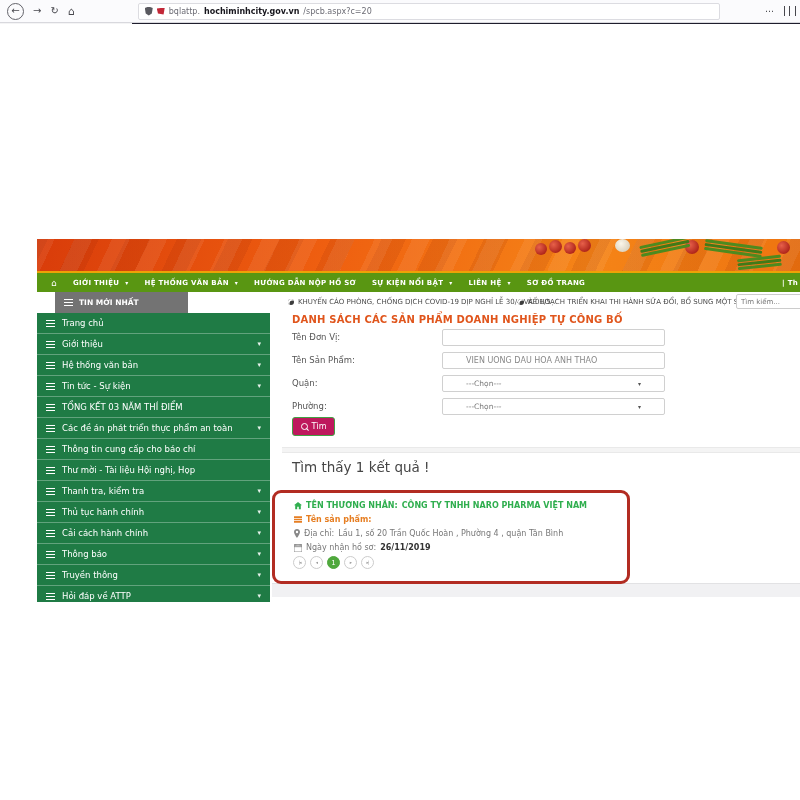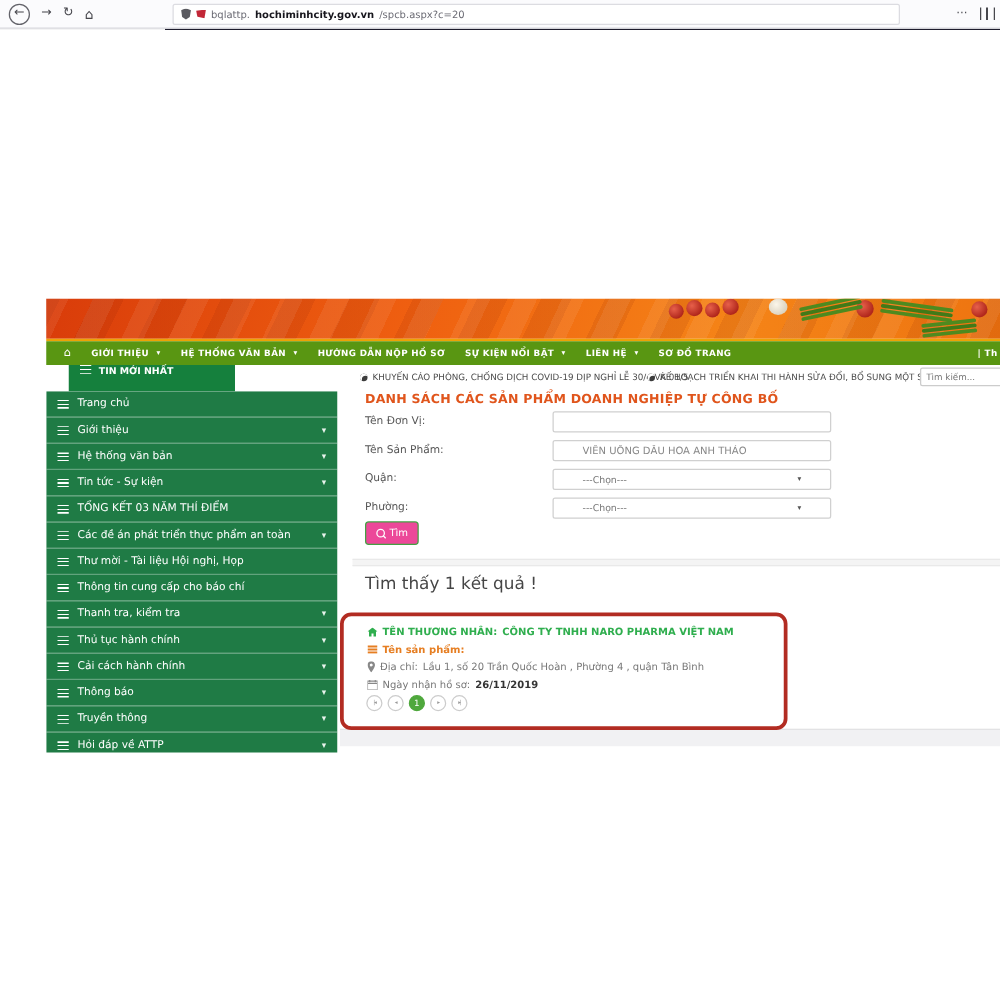--- a/index.html
+++ b/index.html
@@ -44,22 +44,22 @@
   .bean{position:absolute;height:3px;border-radius:2px;background:#4e8a1f;box-shadow:0 4px 0 #417a18,0 8px 0 #4e8a1f;}
   .goldline{left:37px;top:271px;width:763px;height:2px;background:#eda206;}
   .greennav{left:37px;top:273px;width:763px;height:19px;background:#599612;display:flex;align-items:center;
             color:#fff;font-size:7px;font-weight:bold;letter-spacing:.3px;white-space:nowrap;}
   .gn-item{padding:0 8px;display:flex;align-items:center;gap:3px;}
   .gn-home{padding-left:14px;font-size:9px;font-weight:normal;}
   .has-caret::after{content:"▾";font-size:6px;margin-left:3px;}
   .gn-right{position:absolute;right:2px;top:0;height:19px;display:flex;align-items:center;font-size:7px;color:#fff;}
 
   
-  .ticker-label{left:55px;top:292px;width:133px;height:21px;background:#15803d;color:#fff;font-size:7.5px;
-                font-weight:bold;display:flex;gap:6px;padding-left:9px;box-sizing:border-box;}
+  .ticker-label{left:55px;top:292px;width:133px;height:21px;background:#737373;color:#fff;font-size:7.5px;
+                font-weight:bold;display:flex;align-items:center;gap:6px;padding-left:9px;box-sizing:border-box;}
   .licon{width:9px;height:7px;flex:none;
          background:repeating-linear-gradient(#fff 0 1px,rgba(255,255,255,0) 1px 3px);}
   .tick{display:flex;align-items:center;gap:4px;font-size:7px;color:#4a4a4a;white-space:nowrap;}
   .tick1{left:288px;top:298px;} .tick2{left:518px;top:298px;}
   .bullet{width:6px;height:6px;border-radius:50%;background:#3c3c3c;flex:none;
           box-shadow:inset 1.5px 1.5px 0 #fff;}
   .mini-search{left:736px;top:294px;width:70px;height:15px;border:1px solid #ccc;border-radius:2px;
                font-size:7px;padding:0 4px;color:#777;box-sizing:border-box;font-family:inherit;}
 
   
@@ -71,21 +71,21 @@
 
   
   .heading{left:292px;top:314px;font-size:10px;font-weight:bold;color:#e0551c;letter-spacing:.2px;}
   .flabel{left:292px;font-size:8.5px;color:#555;}
   .fl1{top:332px;} .fl2{top:355px;} .fl3{top:378px;} .fl4{top:401px;}
   .fctrl{left:442px;width:223px;height:17px;box-sizing:border-box;border:1px solid #d0d0d0;border-radius:2px;
          background:#fff;font-size:8px;color:#888;padding:0 23px;font-family:inherit;}
   .fc1{top:329px;} .fc2{top:352px;} .fc3{top:375px;} .fc4{top:398px;}
   .fselect{display:flex;align-items:center;justify-content:space-between;color:#777;font-size:7.5px;}
   .selcaret{font-size:6px;color:#555;}
-  .btn{left:292px;top:417px;width:43px;height:19px;background:#ec4899;border:1px solid #43a043;border-radius:3px;
+  .btn{left:292px;top:417px;width:43px;height:19px;background:#be185d;border:1px solid #43a043;border-radius:3px;
        color:#fff;font-size:8px;display:flex;align-items:center;justify-content:center;gap:4px;box-sizing:border-box;}
   .mag{width:5px;height:5px;border:1px solid #fff;border-radius:50%;position:relative;flex:none;}
   .mag::after{content:"";position:absolute;width:3px;height:1px;background:#fff;left:4px;top:5px;transform:rotate(45deg);}
   .band{left:282px;top:447px;width:518px;height:6px;background:#f4f4f4;border-top:1px solid #e9e9e9;border-bottom:1px solid #e9e9e9;box-sizing:border-box;}
   .summary{left:292px;top:459px;font-size:13.5px;color:#454545;}
 
   .rline{display:flex;align-items:center;gap:4px;font-size:8px;white-space:nowrap;}
   .rl1{left:294px;top:501px;color:#2fae4e;font-weight:bold;}
   .rl2{left:294px;top:515px;color:#e67e22;font-weight:bold;}
   .rl3{left:294px;top:529px;color:#777;}
@@ -198,25 +198,25 @@
         <span class="licon"></span>
         <span>TỔNG KẾT 03 NĂM THÍ ĐIỂM</span>
       </div>
     <div class="srow">
         <span class="licon"></span>
         <span>Các đề án phát triển thực phẩm an toàn</span>
         <span class="scaret">▾</span>
       </div>
     <div class="srow">
         <span class="licon"></span>
+        <span>Thông tin cung cấp cho báo chí</span>
+      </div>
+    <div class="srow">
+        <span class="licon"></span>
         <span>Thư mời - Tài liệu Hội nghị, Họp</span>
-      </div>
-    <div class="srow">
-        <span class="licon"></span>
-        <span>Thông tin cung cấp cho báo chí</span>
       </div>
     <div class="srow">
         <span class="licon"></span>
         <span>Thanh tra, kiểm tra</span>
         <span class="scaret">▾</span>
       </div>
     <div class="srow">
         <span class="licon"></span>
         <span>Thủ tục hành chính</span>
         <span class="scaret">▾</span>

